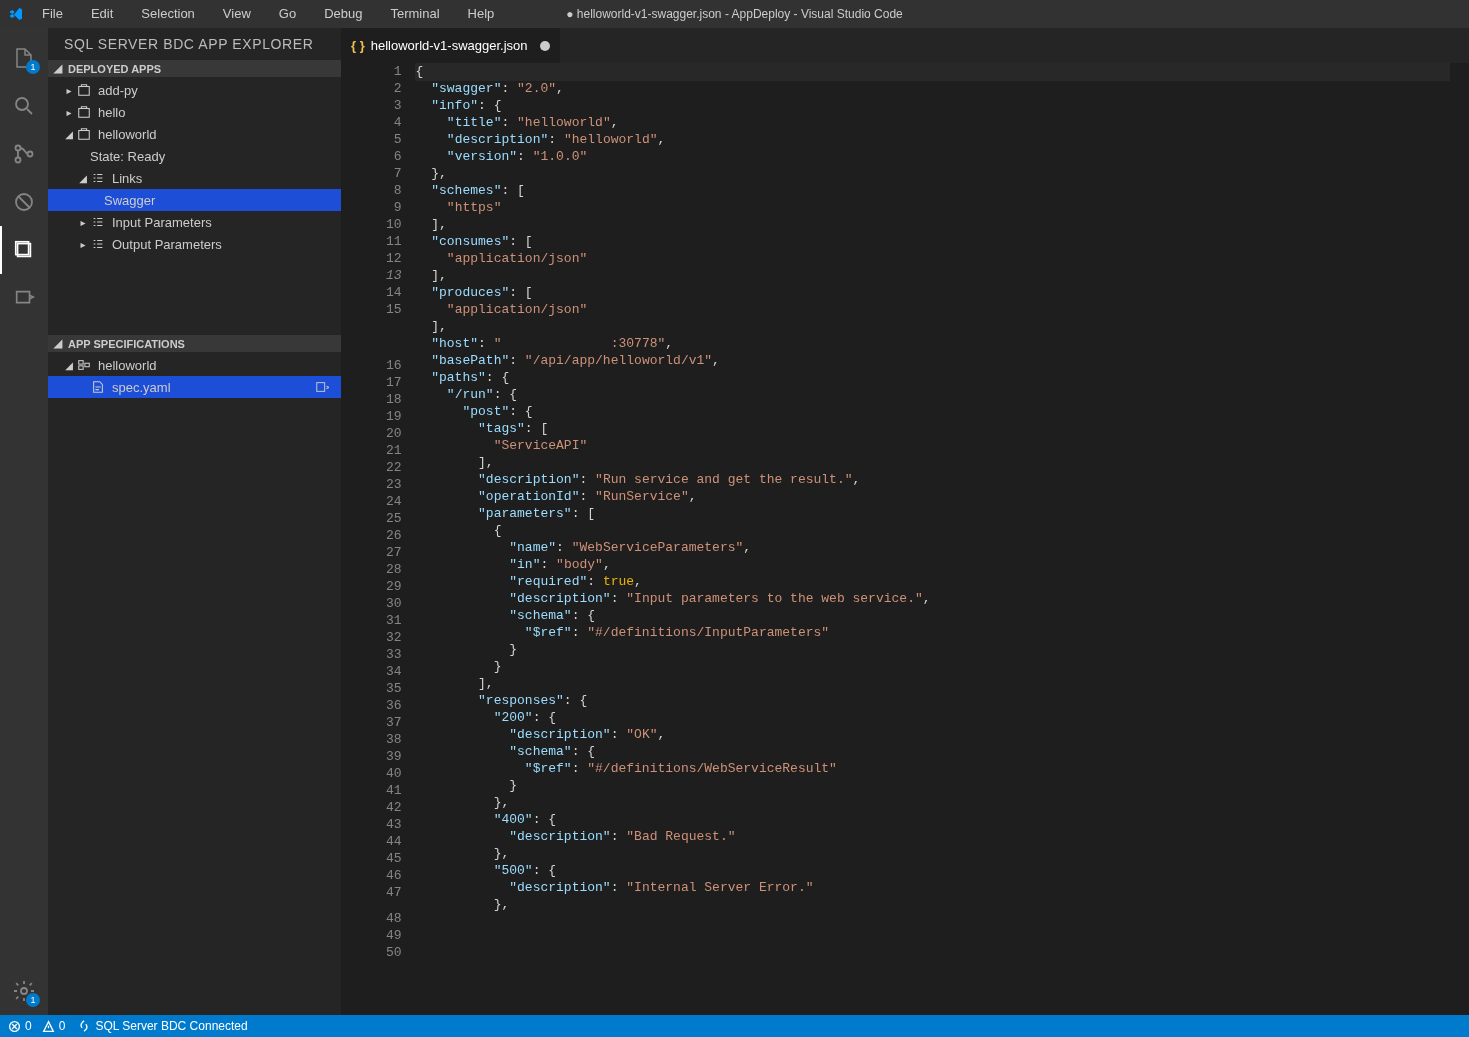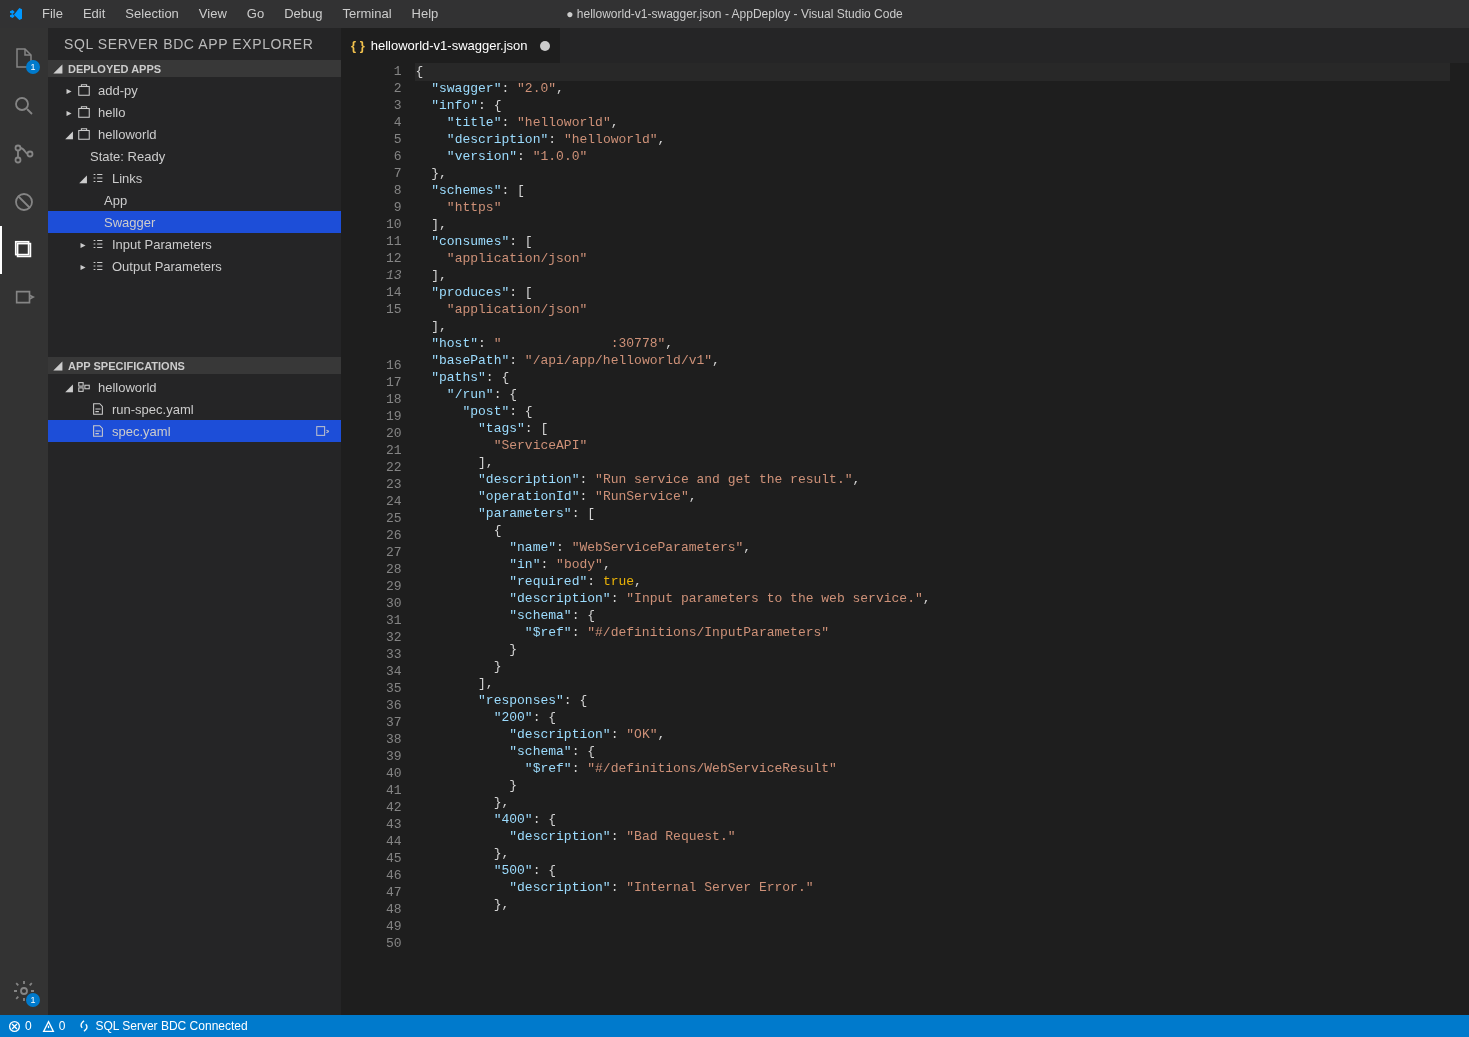--- a/index.html
+++ b/index.html
@@ -19,21 +19,21 @@
     display: flex;
     align-items: center;
     padding-left: 8px;
     position: relative;
   }
   .titlebar .logo {
     width: 16px; height: 16px;
     color: #0098ff;
     margin-right: 10px;
   }
-  .titlebar .menu-items { display: flex; gap: 4px; }
+  .titlebar .menu-items { display: flex; gap: 12px; }
   .titlebar .menu-items span {
     padding: 0 8px;
     line-height: 28px;
     cursor: default;
     color: #cccccc;
   }
   .titlebar .title-center {
     position: absolute;
     left: 50%;
     transform: translateX(-50%);
@@ -299,23 +299,20 @@
       </div>
       <div class="tree-row" style="padding-left:28px">
         <span class="chev">◢</span>
         <span class="icon">
           <svg width="14" height="14" viewBox="0 0 16 16" fill="none" stroke="currentColor" stroke-width="1.4">
               <path d="M3 4h2M3 8h2M3 12h2M7 4h6M7 8h6M7 12h6"></path>
             </svg>
         </span>
         <span class="label">Links</span>
       </div>
-      <div class="tree-row" style="padding-left:56px">
-        <span class="label">App</span>
-      </div>
       <div class="tree-row selected" style="padding-left:56px">
         <span class="label">Swagger</span>
       </div>
       <div class="tree-row" style="padding-left:28px">
         <span class="chev">▸</span>
         <span class="icon">
           <svg width="14" height="14" viewBox="0 0 16 16" fill="none" stroke="currentColor" stroke-width="1.4">
               <path d="M3 4h2M3 8h2M3 12h2M7 4h6M7 8h6M7 12h6"></path>
             </svg>
         </span>
@@ -342,29 +339,20 @@
       <div class="tree-row" style="padding-left:14px">
         <span class="chev">◢</span>
         <span class="icon">
           <svg width="14" height="14" viewBox="0 0 16 16" fill="none" stroke="currentColor" stroke-width="1.2">
               <rect x="2" y="3" width="5" height="4"></rect>
               <rect x="2" y="9" width="5" height="4"></rect>
               <rect x="9" y="6" width="5" height="4"></rect>
             </svg>
         </span>
         <span class="label">helloworld</span>
-      </div>
-      <div class="tree-row" style="padding-left:42px">
-        <span class="icon">
-          <svg width="14" height="14" viewBox="0 0 16 16" fill="none" stroke="currentColor" stroke-width="1.2">
-              <path d="M3 2h7l3 3v9H3z"></path>
-              <path d="M5 8h6M5 11h4"></path>
-            </svg>
-        </span>
-        <span class="label">run-spec.yaml</span>
       </div>
       <div class="tree-row selected" style="padding-left:42px">
         <span class="icon">
           <svg width="14" height="14" viewBox="0 0 16 16" fill="none" stroke="currentColor" stroke-width="1.2">
               <path d="M3 2h7l3 3v9H3z"></path>
               <path d="M5 8h6M5 11h4"></path>
             </svg>
         </span>
         <span class="label">spec.yaml</span>
         <span class="action">
@@ -427,21 +415,21 @@
           <div style="height: 17px;">38</div>
           <div style="height: 17px;">39</div>
           <div style="height: 17px;">40</div>
           <div style="height: 17px;">41</div>
           <div style="height: 17px;">42</div>
           <div style="height: 17px;">43</div>
           <div style="height: 17px;">44</div>
           <div style="height: 17px;">45</div>
           <div style="height: 17px;">46</div>
           <div style="height: 17px;">47</div>
-          <div style="height: 17px;">48</div>
+          <div style="height: 17px; margin-top: 9px;">48</div>
           <div style="height: 17px;">49</div>
           <div style="height: 17px;">50</div>
         </div>
       <div class="code" id="code"><span class="line cursor"><span class="tok-punc">{</span></span><span class="line">  <span class="tok-key">"swagger"</span><span class="tok-punc">:</span> <span class="tok-str">"2.0"</span><span class="tok-punc">,</span></span><span class="line">  <span class="tok-key">"info"</span><span class="tok-punc">:</span> <span class="tok-punc">{</span></span><span class="line">    <span class="tok-key">"title"</span><span class="tok-punc">:</span> <span class="tok-str">"helloworld"</span><span class="tok-punc">,</span></span><span class="line">    <span class="tok-key">"description"</span><span class="tok-punc">:</span> <span class="tok-str">"helloworld"</span><span class="tok-punc">,</span></span><span class="line">    <span class="tok-key">"version"</span><span class="tok-punc">:</span> <span class="tok-str">"1.0.0"</span></span><span class="line">  <span class="tok-punc">}</span><span class="tok-punc">,</span></span><span class="line">  <span class="tok-key">"schemes"</span><span class="tok-punc">:</span> <span class="tok-punc">[</span></span><span class="line">    <span class="tok-str">"https"</span></span><span class="line">  <span class="tok-punc">]</span><span class="tok-punc">,</span></span><span class="line">  <span class="tok-key">"consumes"</span><span class="tok-punc">:</span> <span class="tok-punc">[</span></span><span class="line">    <span class="tok-str">"application/json"</span></span><span class="line">  <span class="tok-punc">]</span><span class="tok-punc">,</span></span><span class="line">  <span class="tok-key">"produces"</span><span class="tok-punc">:</span> <span class="tok-punc">[</span></span><span class="line">    <span class="tok-str">"application/json"</span></span><span class="line">  <span class="tok-punc">]</span><span class="tok-punc">,</span></span><span class="line">  <span class="tok-key">"host"</span><span class="tok-punc">:</span> <span class="tok-str">"              :30778"</span><span class="tok-punc">,</span></span><span class="line">  <span class="tok-key">"basePath"</span><span class="tok-punc">:</span> <span class="tok-str">"/api/app/helloworld/v1"</span><span class="tok-punc">,</span></span><span class="line">  <span class="tok-key">"paths"</span><span class="tok-punc">:</span> <span class="tok-punc">{</span></span><span class="line">    <span class="tok-key">"/run"</span><span class="tok-punc">:</span> <span class="tok-punc">{</span></span><span class="line">      <span class="tok-key">"post"</span><span class="tok-punc">:</span> <span class="tok-punc">{</span></span><span class="line">        <span class="tok-key">"tags"</span><span class="tok-punc">:</span> <span class="tok-punc">[</span></span><span class="line">          <span class="tok-str">"ServiceAPI"</span></span><span class="line">        <span class="tok-punc">]</span><span class="tok-punc">,</span></span><span class="line">        <span class="tok-key">"description"</span><span class="tok-punc">:</span> <span class="tok-str">"Run service and get the result."</span><span class="tok-punc">,</span></span><span class="line">        <span class="tok-key">"operationId"</span><span class="tok-punc">:</span> <span class="tok-str">"RunService"</span><span class="tok-punc">,</span></span><span class="line">        <span class="tok-key">"parameters"</span><span class="tok-punc">:</span> <span class="tok-punc">[</span></span><span class="line">          <span class="tok-punc">{</span></span><span class="line">            <span class="tok-key">"name"</span><span class="tok-punc">:</span> <span class="tok-str">"WebServiceParameters"</span><span class="tok-punc">,</span></span><span class="line">            <span class="tok-key">"in"</span><span class="tok-punc">:</span> <span class="tok-str">"body"</span><span class="tok-punc">,</span></span><span class="line">            <span class="tok-key">"required"</span><span class="tok-punc">:</span> <span class="tok-kw">true</span><span class="tok-punc">,</span></span><span class="line">            <span class="tok-key">"description"</span><span class="tok-punc">:</span> <span class="tok-str">"Input parameters to the web service."</span><span class="tok-punc">,</span></span><span class="line">            <span class="tok-key">"schema"</span><span class="tok-punc">:</span> <span class="tok-punc">{</span></span><span class="line">              <span class="tok-key">"$ref"</span><span class="tok-punc">:</span> <span class="tok-str">"#/definitions/InputParameters"</span></span><span class="line">            <span class="tok-punc">}</span></span><span class="line">          <span class="tok-punc">}</span></span><span class="line">        <span class="tok-punc">]</span><span class="tok-punc">,</span></span><span class="line">        <span class="tok-key">"responses"</span><span class="tok-punc">:</span> <span class="tok-punc">{</span></span><span class="line">          <span class="tok-key">"200"</span><span class="tok-punc">:</span> <span class="tok-punc">{</span></span><span class="line">            <span class="tok-key">"description"</span><span class="tok-punc">:</span> <span class="tok-str">"OK"</span><span class="tok-punc">,</span></span><span class="line">            <span class="tok-key">"schema"</span><span class="tok-punc">:</span> <span class="tok-punc">{</span></span><span class="line">              <span class="tok-key">"$ref"</span><span class="tok-punc">:</span> <span class="tok-str">"#/definitions/WebServiceResult"</span></span><span class="line">            <span class="tok-punc">}</span></span><span class="line">          <span class="tok-punc">}</span><span class="tok-punc">,</span></span><span class="line">          <span class="tok-key">"400"</span><span class="tok-punc">:</span> <span class="tok-punc">{</span></span><span class="line">            <span class="tok-key">"description"</span><span class="tok-punc">:</span> <span class="tok-str">"Bad Request."</span></span><span class="line">          <span class="tok-punc">}</span><span class="tok-punc">,</span></span><span class="line">          <span class="tok-key">"500"</span><span class="tok-punc">:</span> <span class="tok-punc">{</span></span><span class="line">            <span class="tok-key">"description"</span><span class="tok-punc">:</span> <span class="tok-str">"Internal Server Error."</span></span><span class="line">          <span class="tok-punc">}</span><span class="tok-punc">,</span></span></div>
     </div>
   </div>
 </div>
 
 <div class="statusbar">
   <div class="sb-item">

